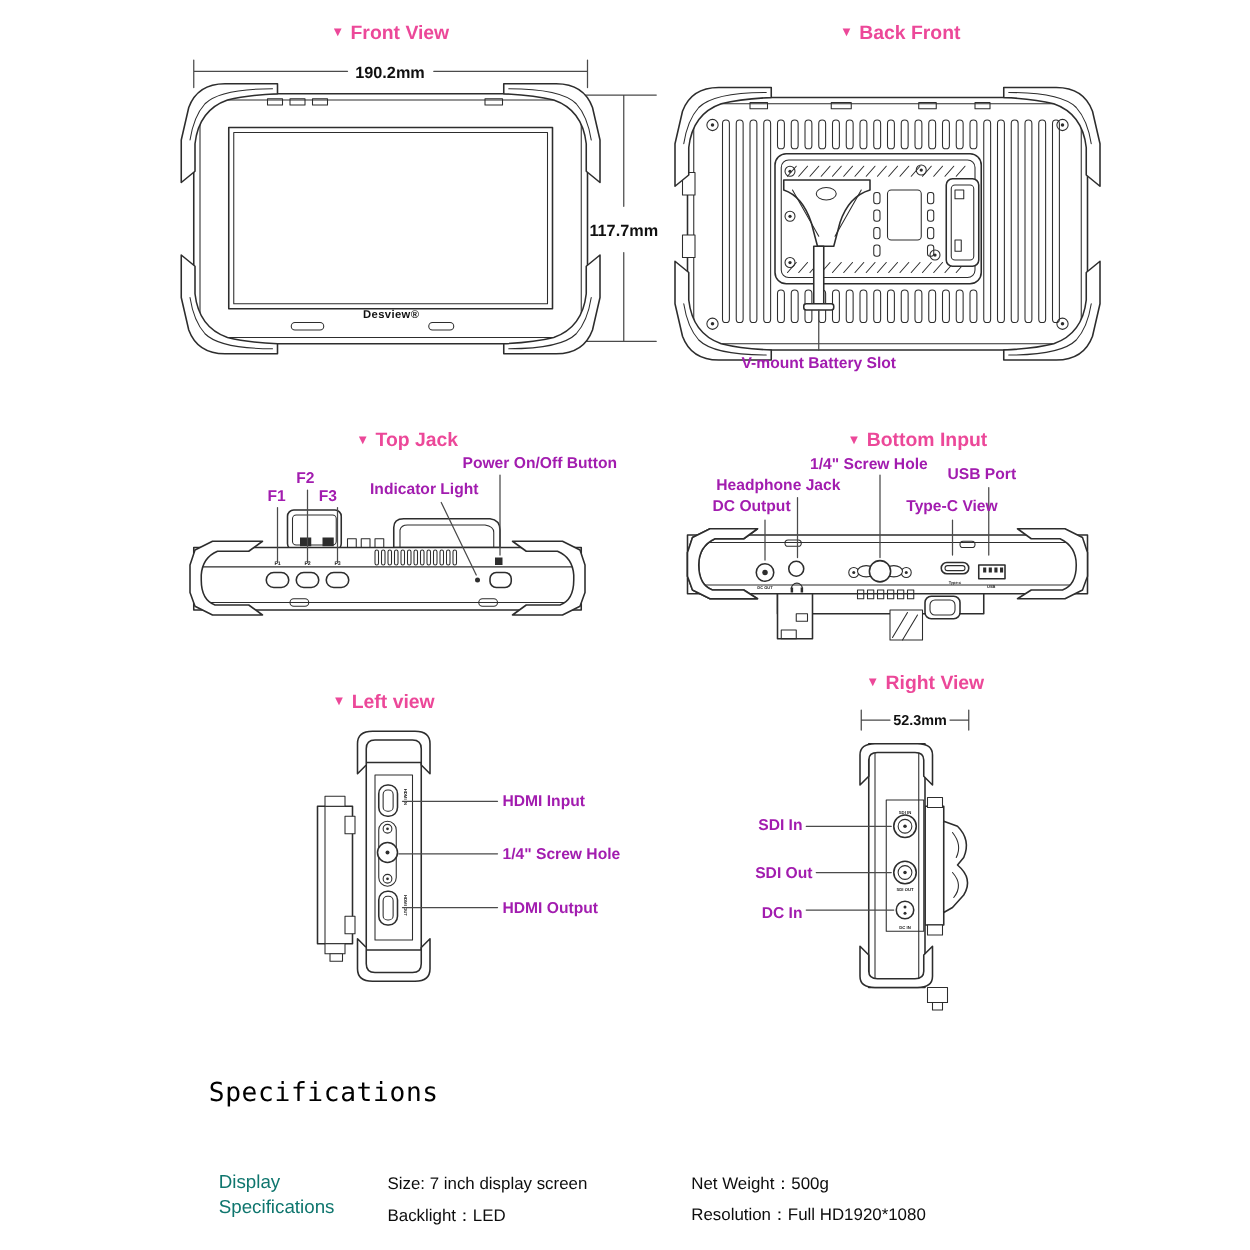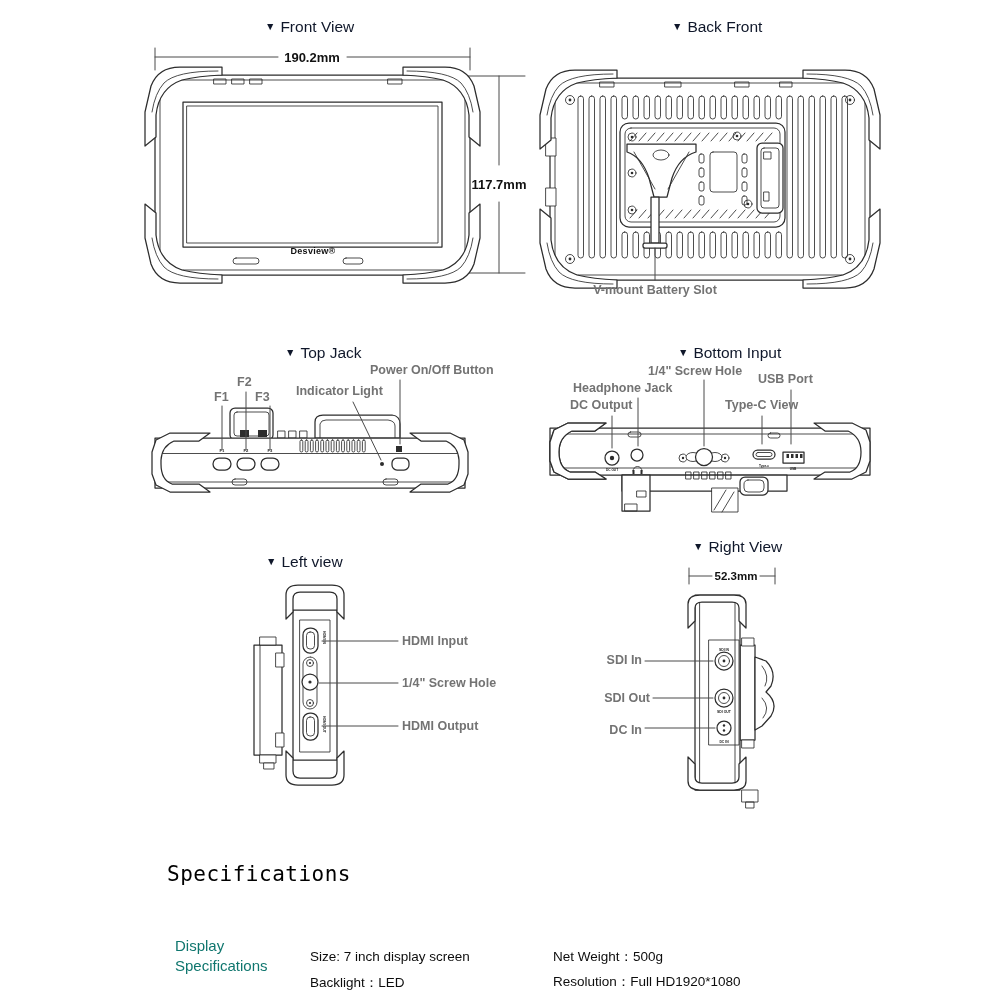--- a/index.html
+++ b/index.html
@@ -1,35 +1,35 @@
 <!DOCTYPE html>
 <html><head>
 <meta charset="utf-8">
 <style>
   html,body{margin:0;padding:0;}
   body{width:1000px;height:1000px;background:#fff;position:relative;
        font-family:"Liberation Sans",sans-serif;color:#111;overflow:hidden;}
   .view{position:absolute;}
-  .vtitle{position:absolute;font-size:15.5px;font-weight:400;white-space:nowrap;color:#0f172a;}
+  .vtitle{position:absolute;font-size:15.5px;font-weight:700;white-space:nowrap;color:#ec4899;}
   .vtitle .tri{font-size:10.5px;vertical-align:2px;margin-right:5px;}
-  .lbl{position:absolute;font-size:12.5px;font-weight:600;white-space:nowrap;color:#737373;}
+  .lbl{position:absolute;font-size:12.5px;font-weight:600;white-space:nowrap;color:#a21caf;}
   svg{position:absolute;overflow:visible;}
   svg :where(rect,path,line,circle,ellipse){stroke:#2d2d2d;fill:none;stroke-width:1.25;stroke-linejoin:round;stroke-linecap:round;}
   svg .thin{stroke-width:.85;}
   svg .wfill{fill:#fff;}
   svg .fdark{fill:#2d2d2d;stroke:none;}
   svg .dim{stroke:#4a4a4a;stroke-width:1;}
   svg text{fill:#111;stroke:none;font-family:inherit;}
   svg .mark{font-weight:700;fill:#1a1a1a;}
   svg .dimtxt{font-size:13px;font-weight:600;}
   svg .dimtxt2{font-size:11.5px;font-weight:600;}
   svg .logo{font-size:9px;font-weight:700;letter-spacing:.3px;}
   .spec-title{position:absolute;font-family:"DejaVu Sans Mono",monospace;font-size:21px;font-weight:500;letter-spacing:.5px;color:#000;}
   .spec-group{position:absolute;font-size:15px;font-weight:500;line-height:20px;color:#0f766e;}
-  .spec-item{position:absolute;font-size:13.5px;font-weight:500;color:#0d0d0d;white-space:nowrap;margin-top:10px;}
+  .spec-item{position:absolute;font-size:13.5px;font-weight:500;color:#0d0d0d;white-space:nowrap;}
 </style>
 </head>
 <body>
 
 <div class="view" style="left:130px;top:14px;width:430px;height:300px">
   <div class="vtitle" style="left:135px;top:4px"><span class="tri">▼</span><span>Front View</span></div>
   <svg style="left:0;top:26px" width="420" height="260" viewBox="0 0 420 260">
     <path class="dim" d="M25,8 V30 M340,8 V30 M25,17 H148 M217,17 H340"></path>
     <text class="dimtxt" x="182" y="22" text-anchor="middle">190.2mm</text>
     <path class="dim" d="M337,36 H395 M337,233 H395 M369,36 V125 M369,162 V233"></path>

